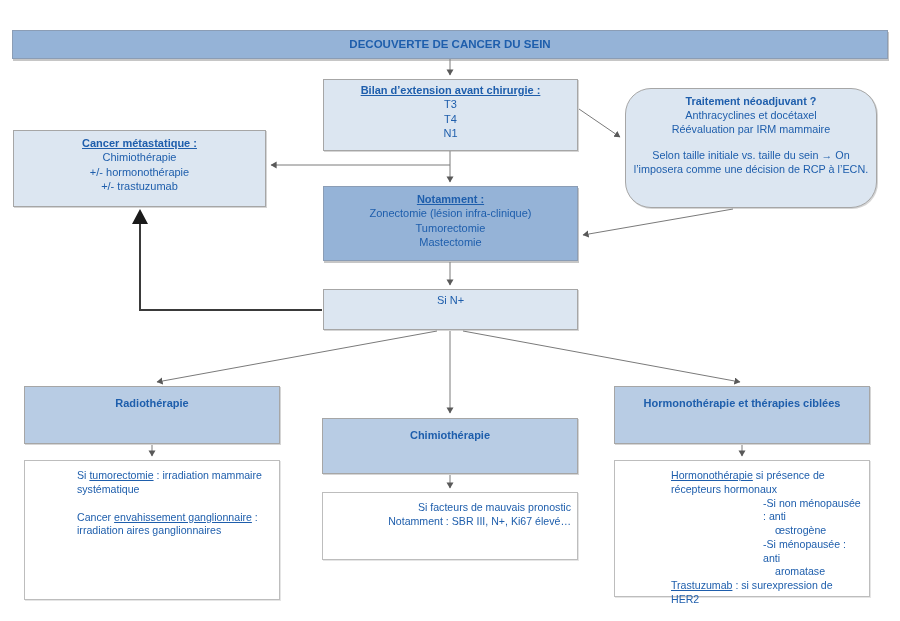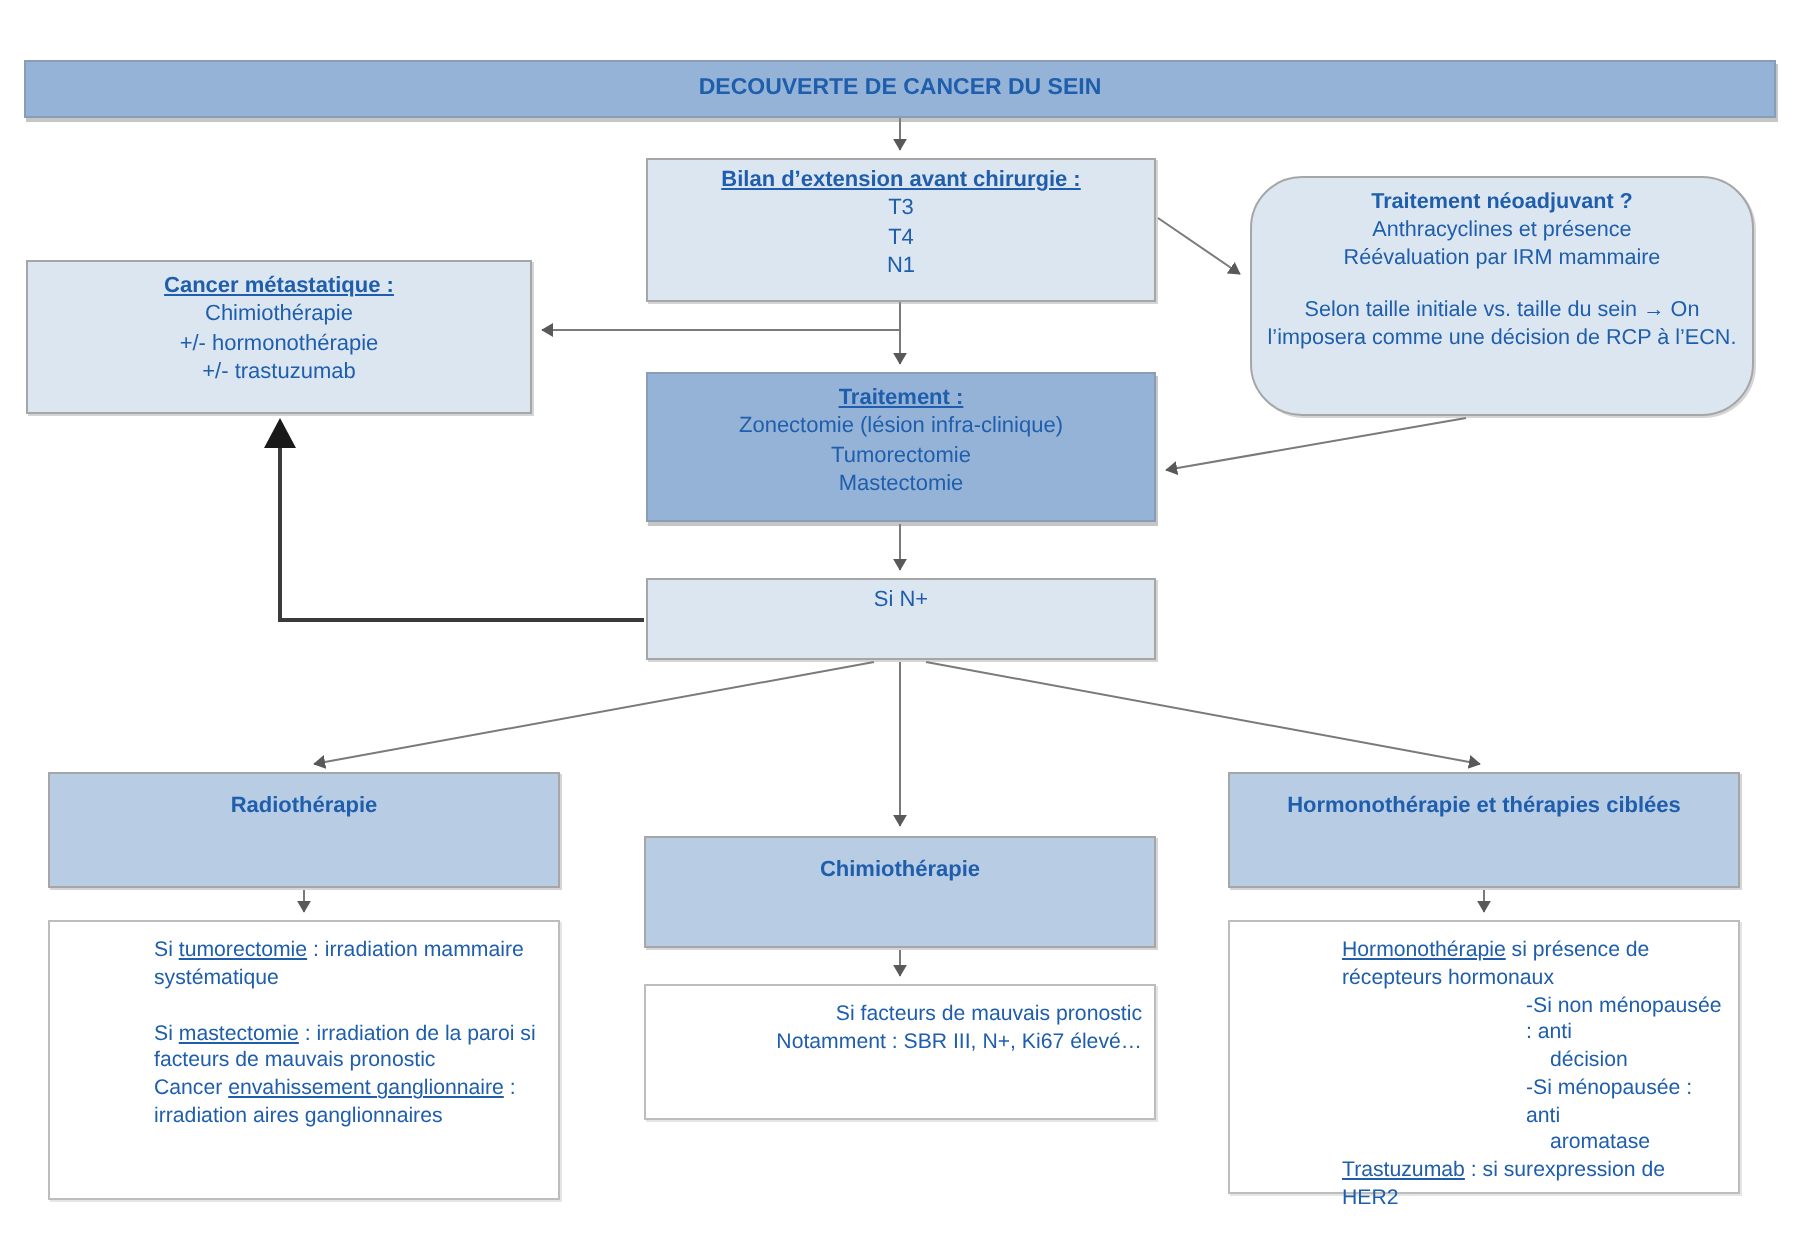--- a/index.html
+++ b/index.html
@@ -71,35 +71,35 @@
 
   <div class="node lt n-bilan-avant">
     <div class="t">Bilan d’extension avant chirurgie :</div>
     <div>T3</div>
     <div>T4</div>
     <div>N1</div>
   </div>
 
   <div class="node lt n-neoadj">
     <div class="b">Traitement néoadjuvant ?</div>
-    <div>Anthracyclines et présence</div>
+    <div>Anthracyclines et docétaxel</div>
     <div>Réévaluation par IRM mammaire</div>
     <div class="gap"></div>
     <div class="it">Selon taille initiale vs. taille du sein → On l’imposera comme une décision de RCP à l’ECN.</div>
   </div>
 
   <div class="node lt n-meta">
     <div class="t">Cancer métastatique :</div>
     <div>Chimiothérapie</div>
     <div>+/- hormonothérapie</div>
     <div>+/- trastuzumab</div>
   </div>
 
   <div class="node blue n-chir">
-    <div class="t">Traitement :</div>
+    <div class="t">Notamment :</div>
     <div>Zonectomie (lésion infra-clinique)</div>
     <div>Tumorectomie</div>
     <div>Mastectomie</div>
   </div>
 
   <div class="node lt n-bilan-apres">
     <div>Si N+</div>
   </div>
 
   <div class="node hdr n-radio-h">
@@ -110,31 +110,30 @@
     <span>Chimiothérapie</span>
   </div>
 
   <div class="node hdr n-horm-h">
     <span>Hormonothérapie et thérapies ciblées</span>
   </div>
 
   <div class="node wht n-radio-d">
     <p><span>Si </span><span class="u">tumorectomie</span><span> : irradiation mammaire systématique</span></p>
     <div class="gap"></div>
-    <p><span>Si </span><span class="u">mastectomie</span><span> : irradiation de la paroi si facteurs de mauvais pronostic</span></p>
     <p><span>Cancer </span><span class="u">envahissement ganglionnaire</span><span> : irradiation aires ganglionnaires</span></p>
   </div>
 
   <div class="node wht n-chimio-d">
     <div>Si facteurs de mauvais pronostic</div>
     <div>Notamment : SBR III, N+, Ki67 élevé…</div>
   </div>
 
   <div class="node wht n-horm-d">
     <p><span class="u">Hormonothérapie</span><span> si présence de récepteurs hormonaux</span></p>
     <div class="sub">-Si non ménopausée : anti</div>
-    <div class="subb">décision</div>
+    <div class="subb">œstrogène</div>
     <div class="sub">-Si ménopausée : anti</div>
     <div class="subb">aromatase</div>
     <p><span class="u">Trastuzumab</span><span> : si surexpression de HER2</span></p>
   </div>
 
 </div>
 
 </body></html>

